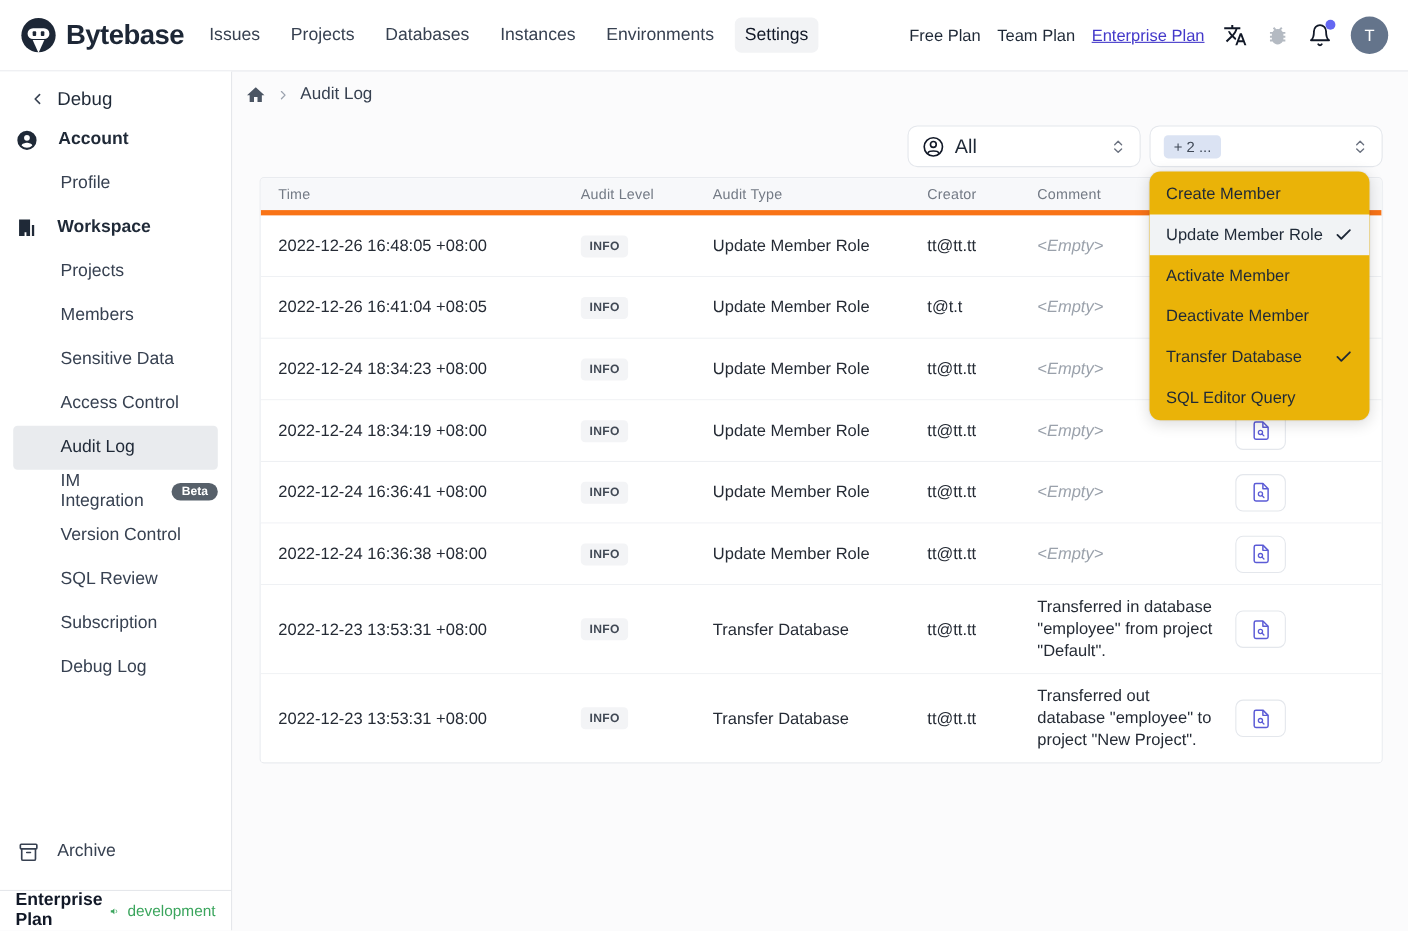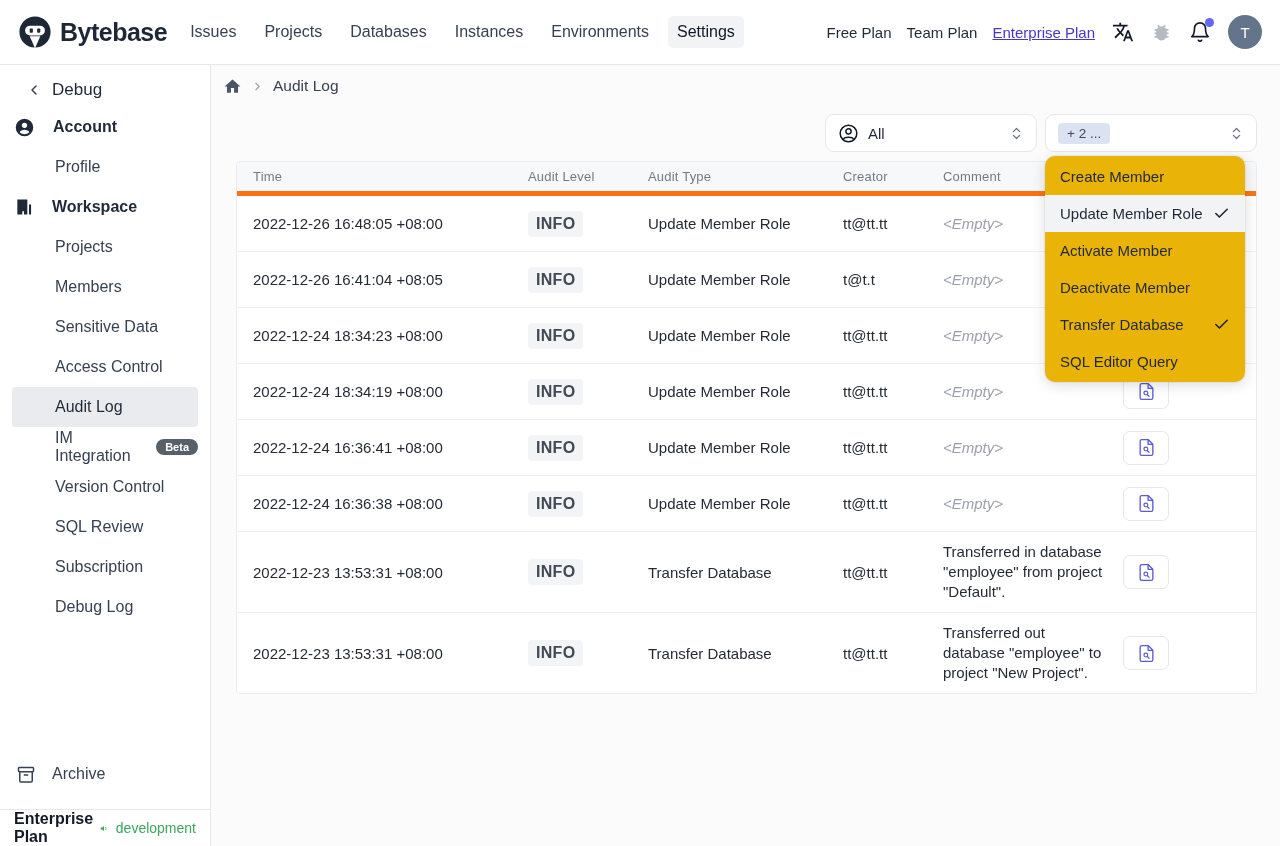--- a/index.html
+++ b/index.html
@@ -43,34 +43,34 @@
   .plan-bar .plan-name { font-size:16px; font-weight:700; color:#111827; cursor:pointer; }
   .plan-bar .env { font-size:14px; color:#3ba55d; }
 
   
   .main { position:absolute; top:65px; left:211px; width:1069px; height:781px; padding:0 23px 0 25px; }
   .breadcrumb { margin:10px 0 0 -13px; height:22px; display:flex; align-items:center; gap:9px; }
   .crumb-label { font-size:15.5px; color:#374151; }
   .filter-row { margin-top:17px; display:flex; justify-content:flex-end; gap:8px; }
   .select { width:212px; height:38px; background:#fff; border:1px solid #e4e7ec; border-radius:9px;
             display:flex; align-items:center; padding:0 12px; gap:9px; cursor:pointer; }
-  .select .grow { flex:1; font-size:15px; color:#1f2937; }
+  .select .grow { flex:1; font-size:18px; color:#1f2937; }
   .type-tag { background:#dbe3f3; color:#3f4856; font-size:13.5px; border-radius:4px; padding:3px 9px; }
   .select .tag-grow { flex:1; }
 
   
   .table { margin-top:9px; background:#fff; border:1px solid #e9ebef; border-radius:4px; overflow:hidden; }
   .thead, .trow { display:grid; grid-template-columns:275px 120px 195px 100px 180px 1fr;
                   align-items:center; padding-left:16px; }
   .thead { height:34px; background:#f7f8fa; border-bottom:5px solid #f97316; }
   .th { font-size:13px; color:#737a85; letter-spacing:0.2px; }
   .trow { min-height:56px; border-bottom:1px solid #eef0f3; background:#fff; }
   .trow:last-child { border-bottom:none; }
   .td { font-size:15px; color:#252b35; }
-  .badge { display:inline-block; background:#f3f4f6; color:#414955; font-size:16px; font-weight:600;
+  .badge { display:inline-block; background:#f3f4f6; color:#414955; font-size:11px; font-weight:600;
            letter-spacing:0.3px; border-radius:4px; padding:4px 8px; }
   .td.comment { padding:10px 14px 10px 0; line-height:20px; }
   .td.comment.empty { font-style:italic; color:#9aa1ab; }
   .view-btn { width:46px; height:34px; background:#fff; border:1px solid #e4e7ec; border-radius:7px;
               display:flex; align-items:center; justify-content:center; cursor:pointer; }
   .fs { width:19px; height:19px; }
 
   
   .type-menu { position:absolute; left:1045px; top:156px; width:200px; background:#eab308; z-index:40;
                border-radius:10px; box-shadow:0 3px 14px rgba(0,0,0,0.14), 0 0 0 1px rgba(0,0,0,0.04);

